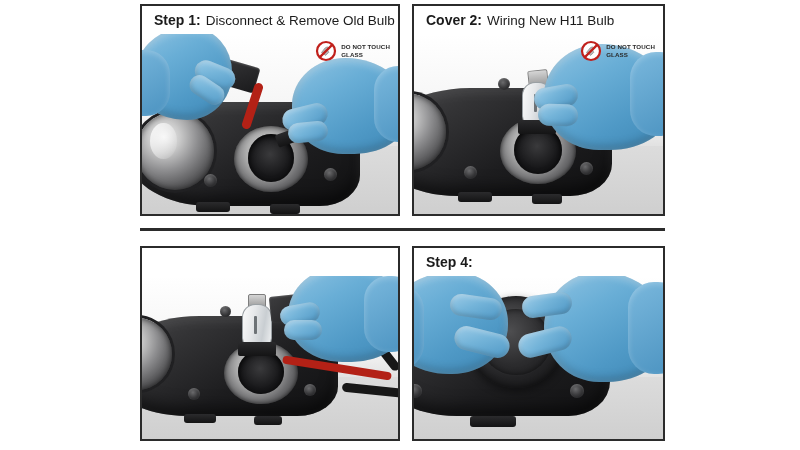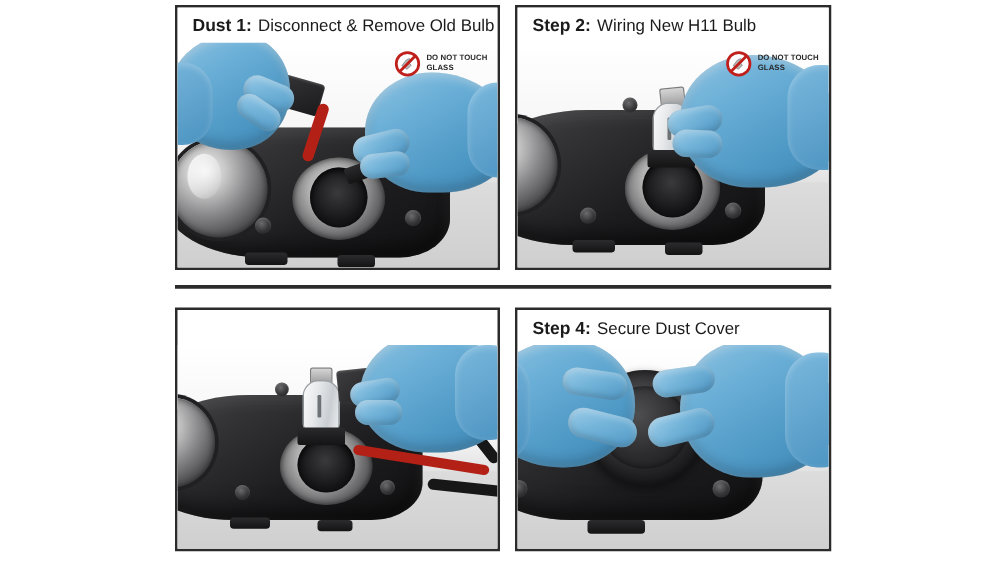--- a/index.html
+++ b/index.html
@@ -199,21 +199,21 @@
 </style>
 </head>
 <body>
 
 <div id="guide">
 
   <div class="row-divider"></div>
 
   <div class="panel r1c1">
     <div class="title">
-      <span class="num">Dust 1:</span>
+      <span class="num">Step 1:</span>
       <span class="desc">Disconnect &amp; Remove Old Bulb</span>
     </div>
 
     <div class="stage">
       <div class="shadow-floor"></div>
 
       <div class="housing">
         <div class="hbody" style="left:-12px; top:68px; width:230px; height:104px;"></div>
         <div class="lens" style="left:-6px; top:78px; width:78px; height:78px;"></div>
         <div class="socket-ring" style="left:92px; top:92px; width:74px; height:66px;"></div>
@@ -249,21 +249,21 @@
           <line x1="4.6" y1="17.4" x2="17.4" y2="4.6" stroke="#c0201b" stroke-width="2.2"></line>
         </svg>
         <span class="wtext">DO NOT TOUCH
 GLASS</span>
       </div>
     </div>
   </div>
 
   <div class="panel r1c2">
     <div class="title">
-      <span class="num">Step 2:</span>
+      <span class="num">Cover 2:</span>
       <span class="desc">Wiring New H11 Bulb</span>
     </div>
 
     <div class="stage">
       <div class="shadow-floor"></div>
 
       <div class="housing">
         <div class="hbody" style="left:-40px; top:54px; width:238px; height:108px;"></div>
         <div class="lens" style="left:-42px; top:60px; width:74px; height:76px;"></div>
         <div class="socket-ring" style="left:86px; top:84px; width:76px; height:66px;"></div>
@@ -332,21 +332,20 @@
       <div class="hand" style="left:146px; top:-10px; width:120px; height:96px; border-radius:48% 54% 48% 46% / 52% 56% 44% 46%;"></div>
       <div class="finger" style="left:138px; top:28px; width:40px; height:20px; border-radius:13px; transform:rotate(-10deg);"></div>
       <div class="finger" style="left:142px; top:44px; width:38px; height:20px; border-radius:12px;"></div>
       <div class="cuff" style="left:222px; top:0px; width:52px; height:76px; border-radius:24px;"></div>
     </div>
   </div>
 
   <div class="panel r2c2">
     <div class="title">
       <span class="num">Step 4:</span>
-      <span class="desc">Secure Dust Cover</span>
     </div>
 
     <div class="stage">
       <div class="shadow-floor"></div>
 
       <div class="housing">
         <div class="hbody" style="left:-40px; top:24px; width:236px; height:116px;"></div>
         <div class="bolt" style="left:-6px; top:108px; width:14px; height:14px;"></div>
         <div class="bolt" style="left:156px; top:108px; width:14px; height:14px;"></div>
         <div class="tab" style="left:56px; top:140px; width:46px; height:11px;"></div>

